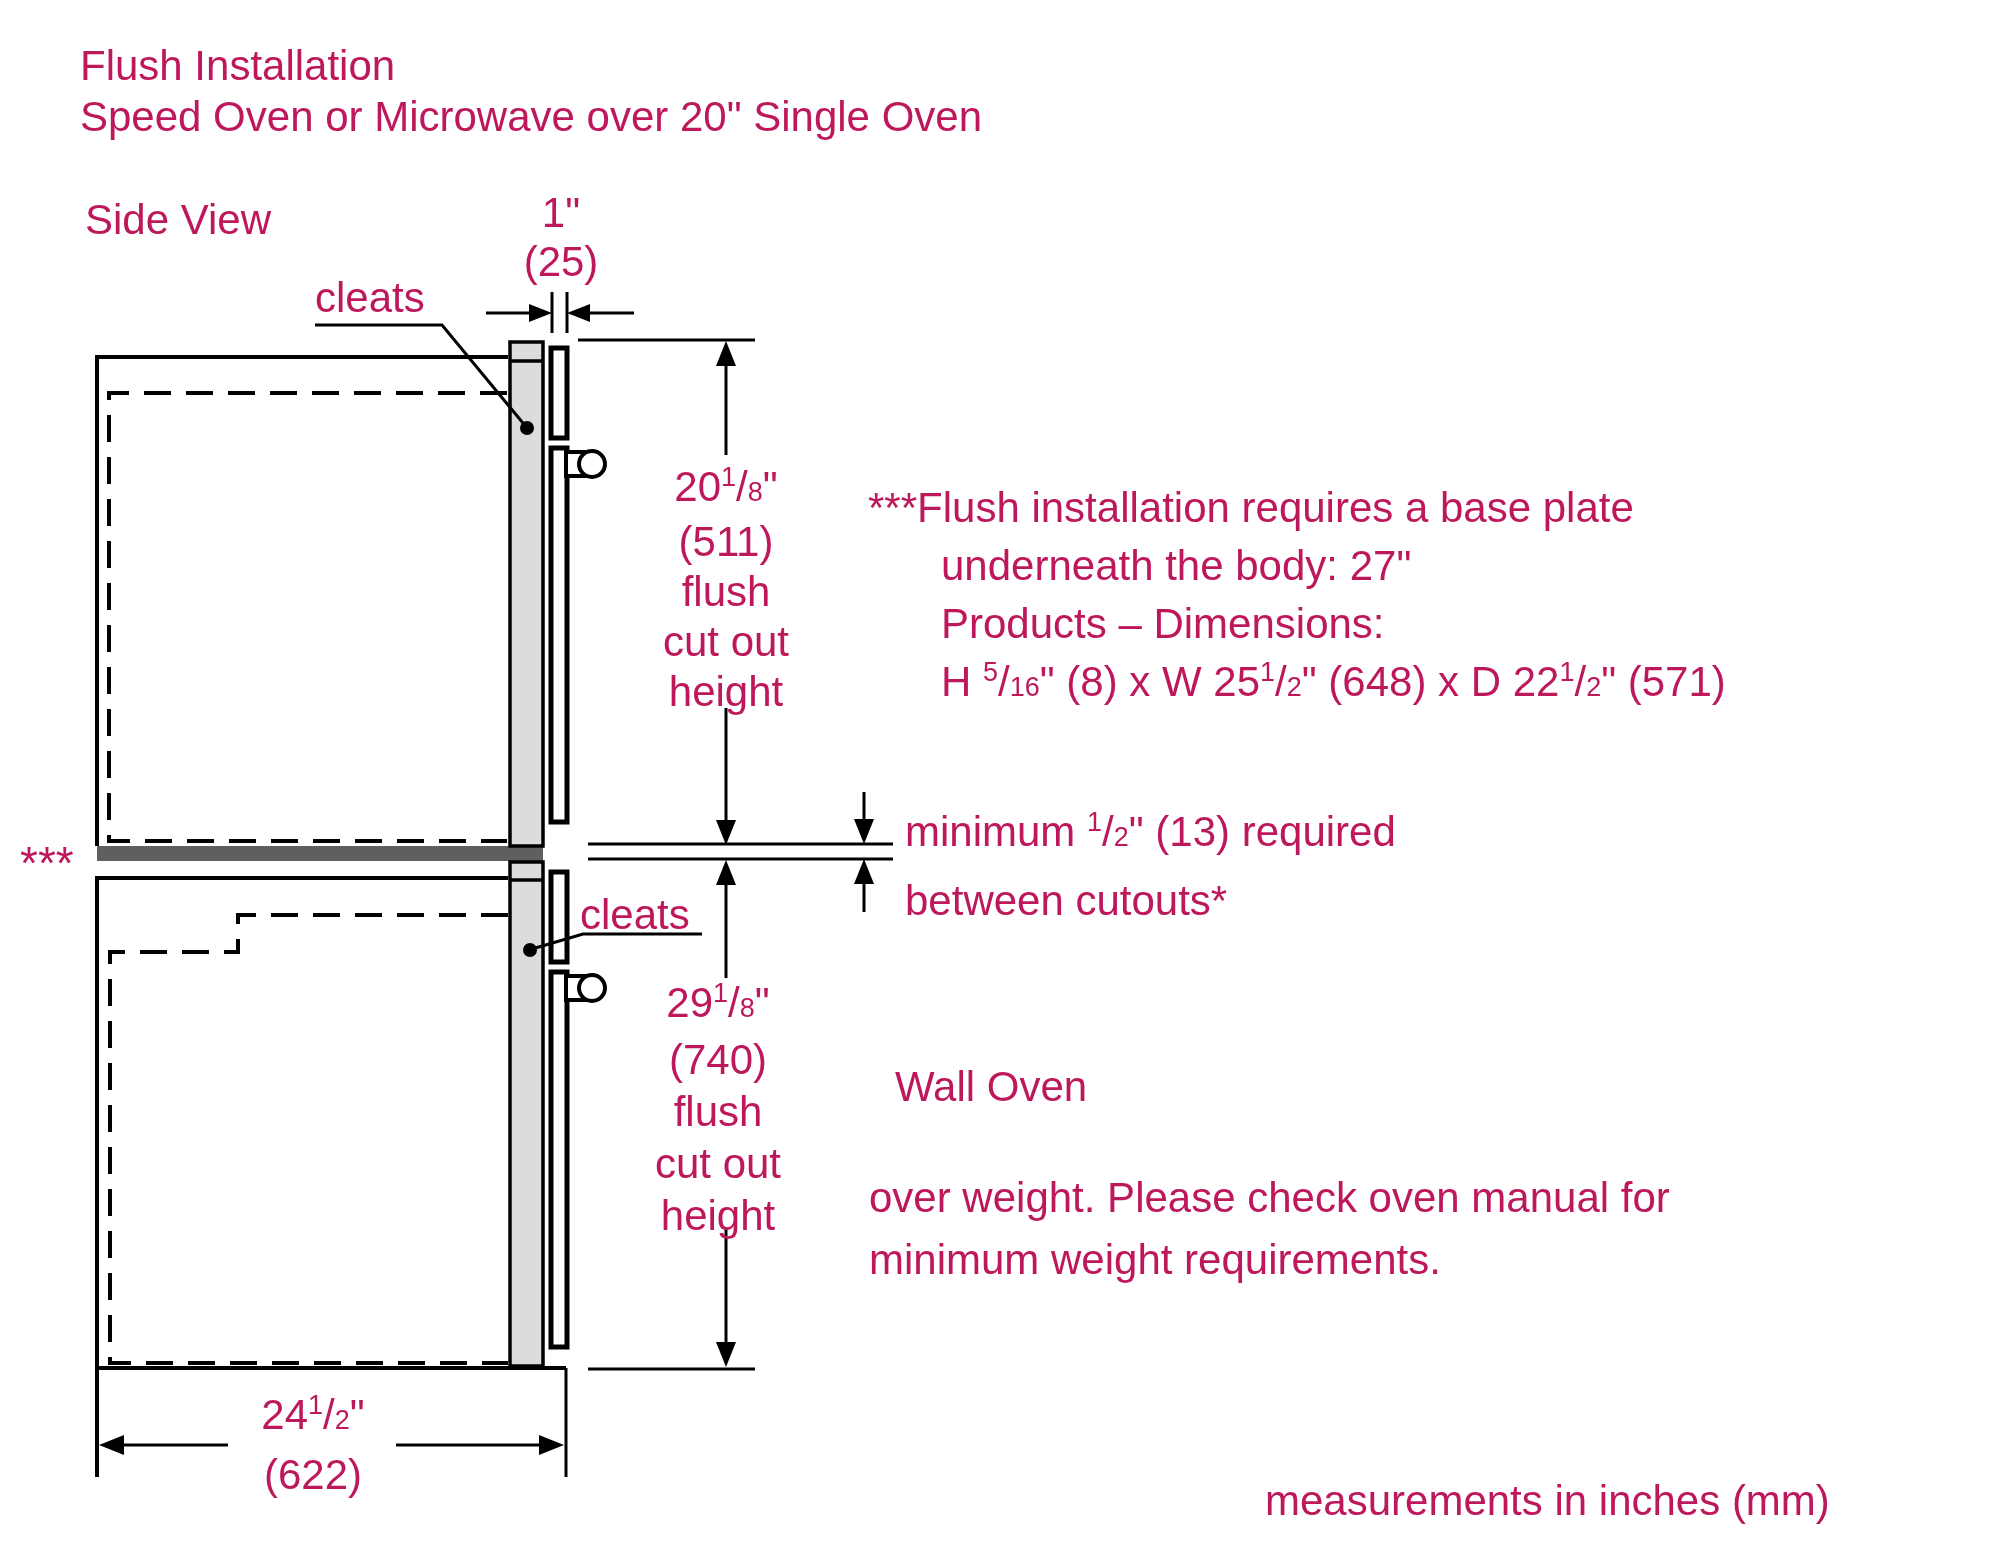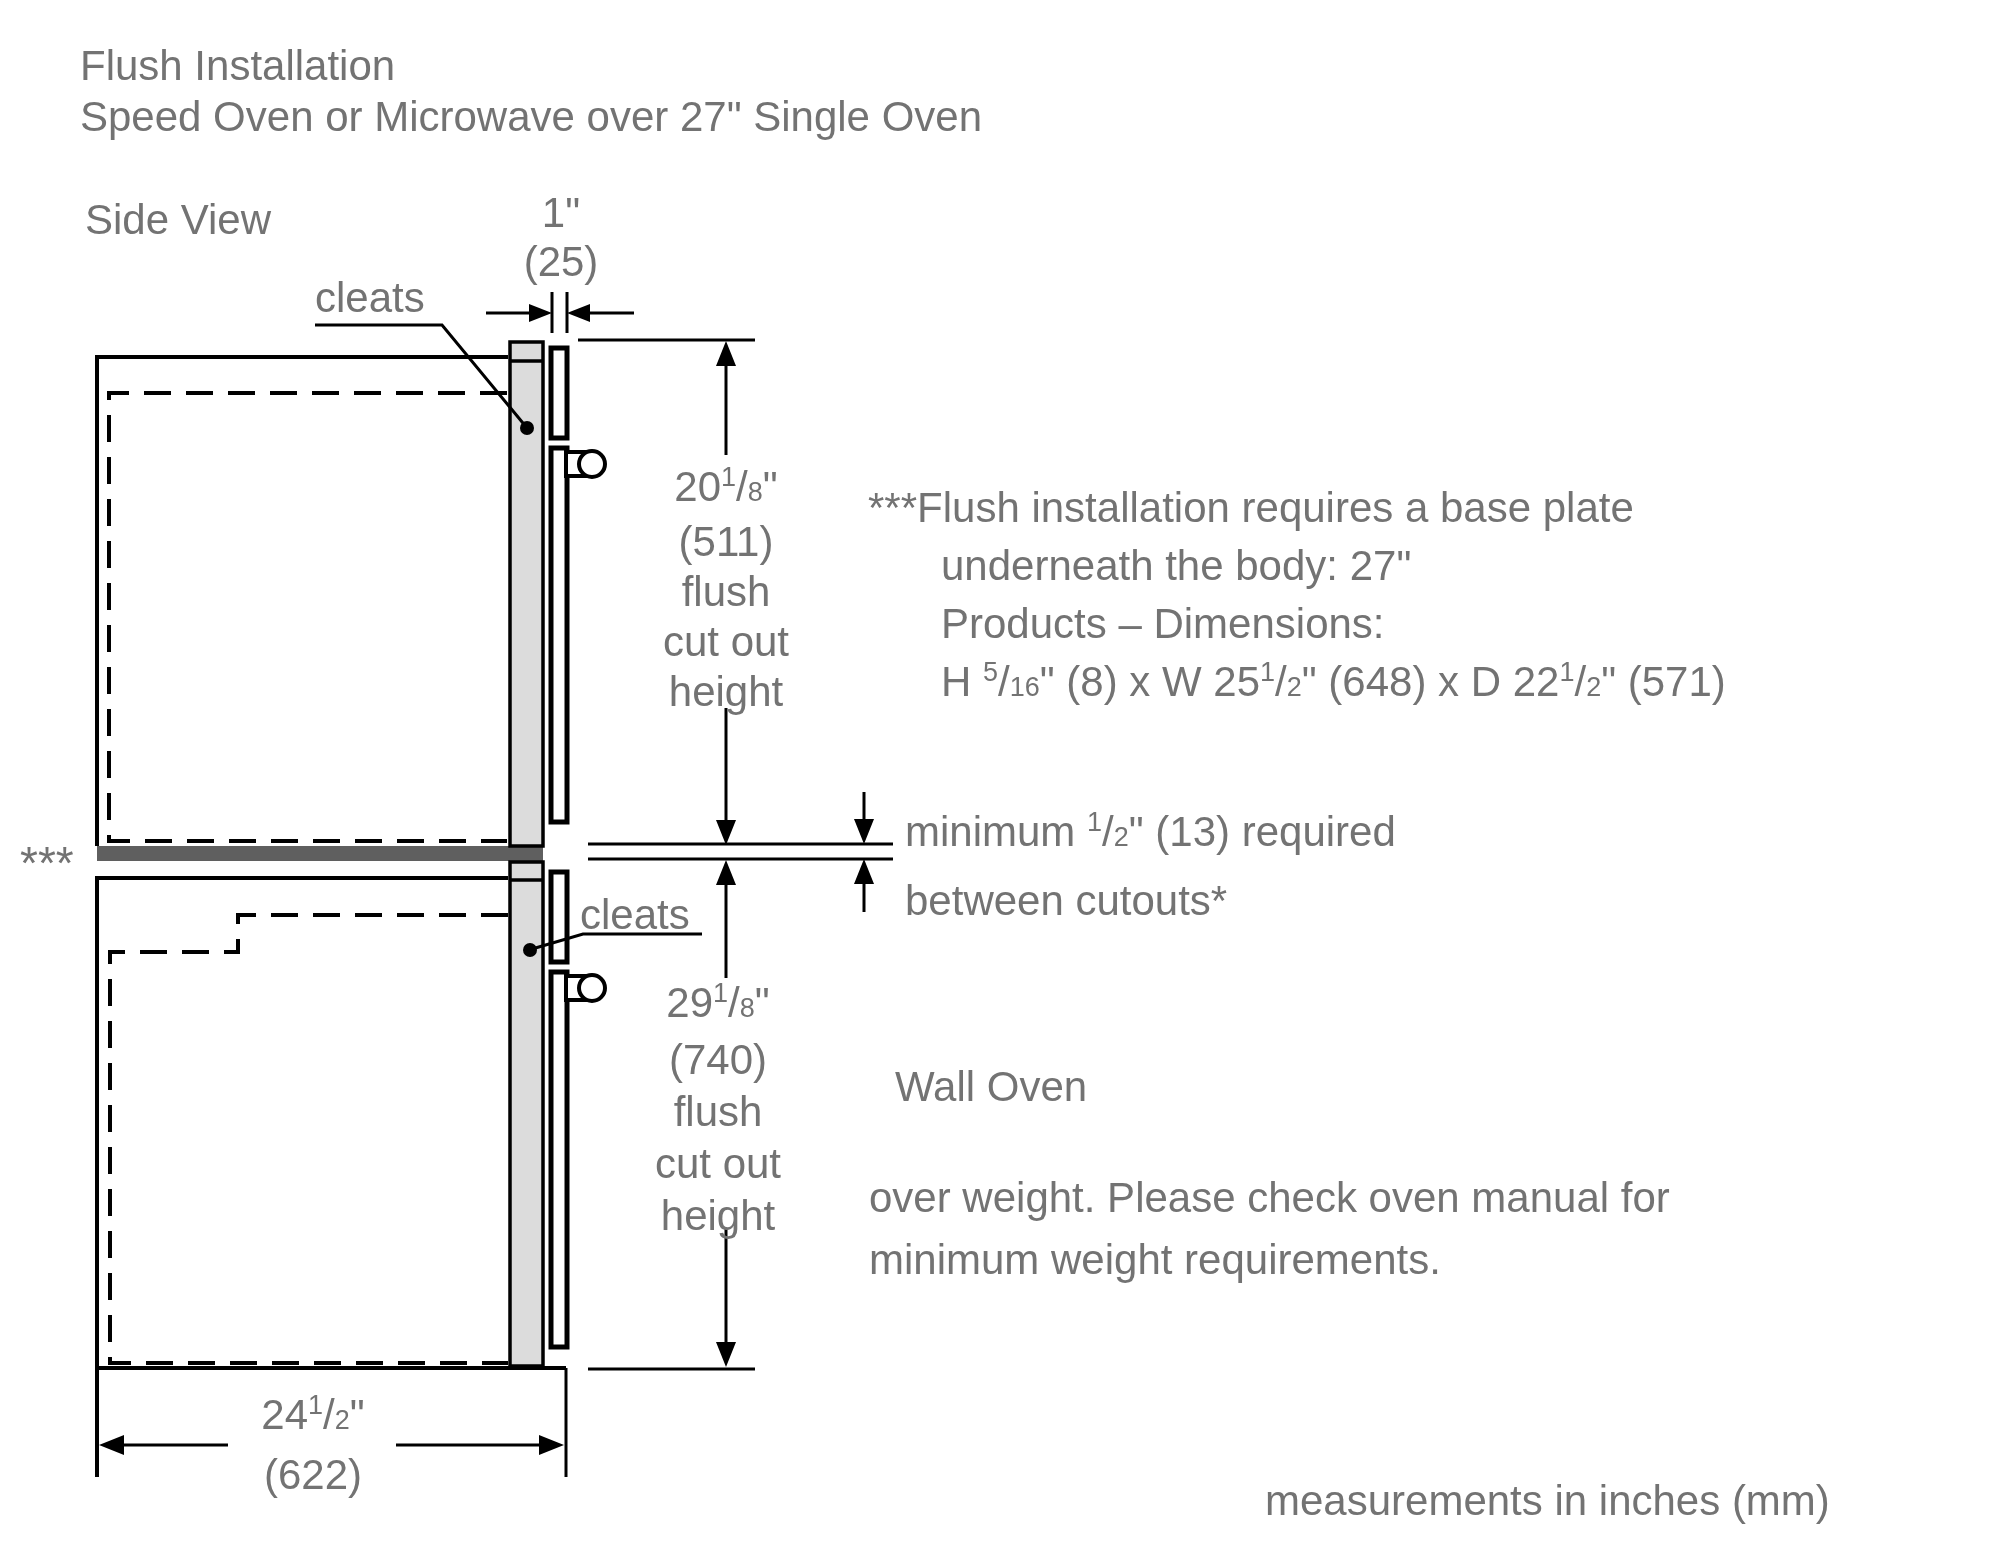--- a/index.html
+++ b/index.html
@@ -1,19 +1,19 @@
 <!DOCTYPE html>
 <html><head>
 <meta charset="utf-8">
 <style>
   html,body{margin:0;padding:0;background:#fff;}
   #canvas{position:relative;width:2000px;height:1565px;background:#ffffff;
           font-family:"Liberation Sans",sans-serif;color:#000;overflow:hidden;}
   #diagram-svg{position:absolute;left:0;top:0;width:2000px;height:1565px;}
-  .txt{position:absolute;white-space:nowrap;font-size:42px;line-height:51px;color:#737373;}
+  .txt{position:absolute;white-space:nowrap;font-size:42px;line-height:51px;color:#be185d;}
   .center{text-align:center;}
   .right{text-align:left;}
   .sup{font-size:27px;position:relative;top:-15px;}
   .den{font-size:27px;}
   .hang1 .cont{padding-left:73px;}
   .hang2 .cont{padding-left:16px;}
   .lh50{line-height:50px;}
   .lh52{line-height:52px;}
   .lh49{line-height:49px;}
   .lh58{line-height:58px;margin-left:36px;}
@@ -84,21 +84,21 @@
     <polygon points="726,1367 716,1342 736,1342" fill="#000"></polygon>
 
     <path d="M 114 1445 H 228" stroke="#000" stroke-width="3"></path>
     <polygon points="99,1445 124,1435 124,1455" fill="#000"></polygon>
     <path d="M 396 1445 H 550" stroke="#000" stroke-width="3"></path>
     <polygon points="564,1445 539,1435 539,1455" fill="#000"></polygon>
   </svg>
 
   <div class="txt" style="left:80px;top:40px;">
     <div>Flush Installation</div>
-    <div>Speed Oven or Microwave over 27" Single Oven</div>
+    <div>Speed Oven or Microwave over 20" Single Oven</div>
   </div>
   <div class="txt" style="left:85px;top:194px;">Side View</div>
 
   <div class="txt center lh49" style="left:481px;top:188px;width:160px;">
     <div>1"</div>
     <div>(25)</div>
   </div>
 
   <div class="txt" style="left:315px;top:272px;">cleats</div>
   <div class="txt" style="left:580px;top:889px;">cleats</div>

